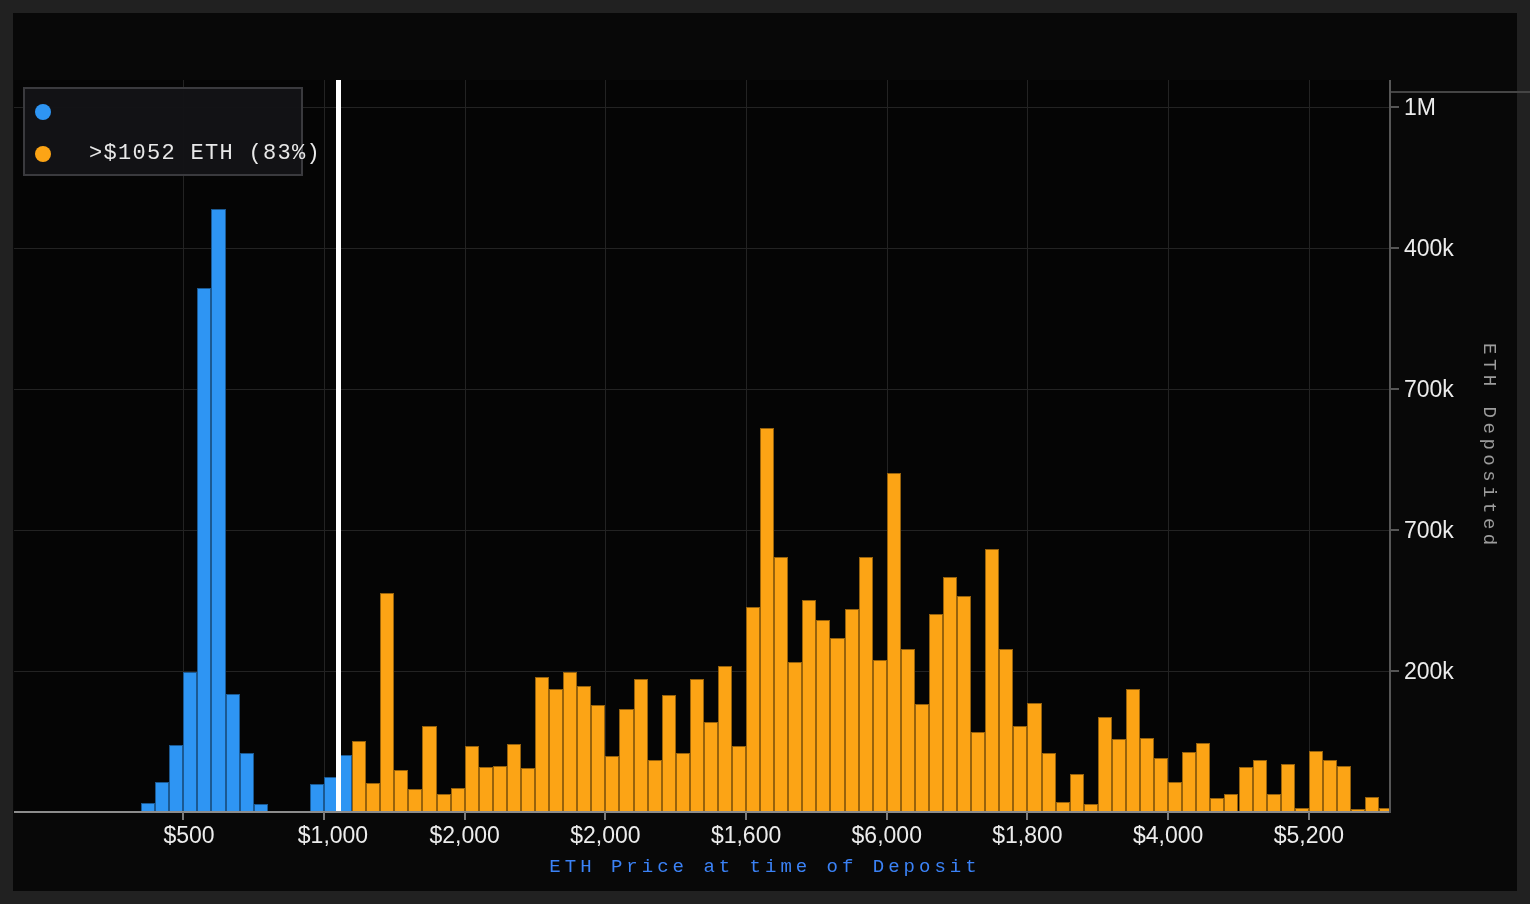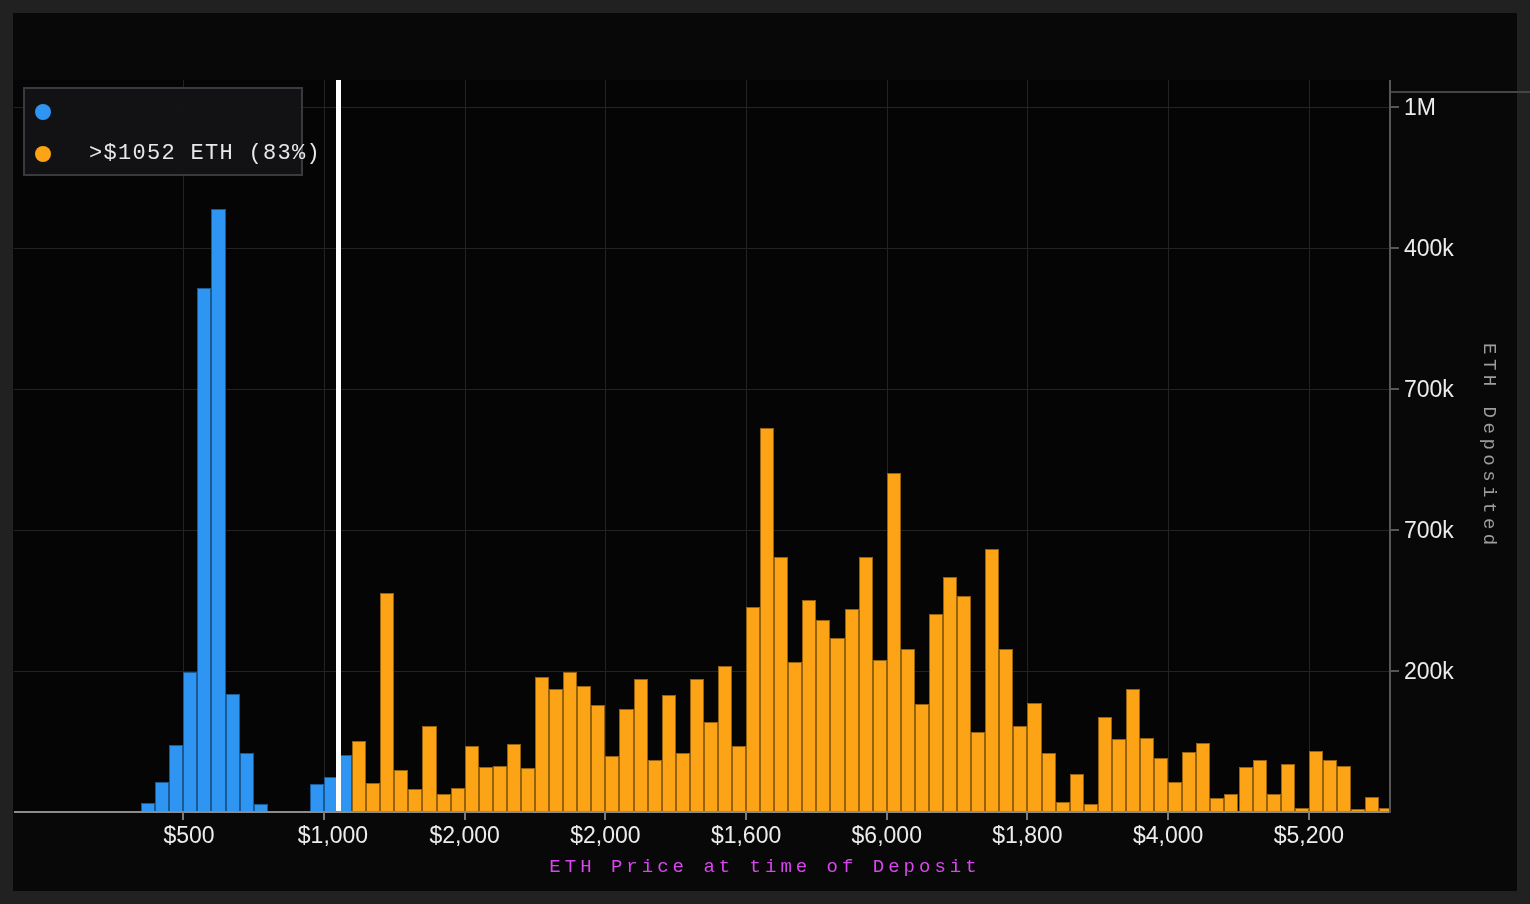--- a/index.html
+++ b/index.html
@@ -15,21 +15,21 @@
   .bar{position:absolute;box-sizing:border-box;border:1px solid rgba(0,0,0,0.40);}
   #threshold{position:absolute;width:5px;background:#ffffff;top:0;height:732px;}
   #x-axis-line{position:absolute;left:14px;top:811px;width:1376px;height:2px;background:#8c8c8c;}
   #y-axis-line{position:absolute;left:1389px;top:80px;width:2px;height:733px;background:#565656;}
   .x-tick{position:absolute;top:812px;width:2px;height:8px;background:#7a7a7a;}
   .y-tick{position:absolute;left:1390px;width:9px;height:2px;background:#565656;}
   .x-tick-label{position:absolute;top:822px;width:140px;margin-left:-70px;text-align:center;
          font-size:23px;color:#ececec;}
   .y-tick-label{position:absolute;left:1404px;height:26px;line-height:26px;font-size:23px;color:#ececec;}
   #x-axis-title{position:absolute;left:0;top:856px;width:1530px;text-align:center;
-         font-family:"Liberation Mono",monospace;font-size:19px;letter-spacing:4px;color:#d946ef;}
+         font-family:"Liberation Mono",monospace;font-size:19px;letter-spacing:4px;color:#3b82f6;}
   #y-axis-title{position:absolute;left:1458px;top:80px;height:732px;width:42px;
          writing-mode:vertical-rl;text-align:center;font-family:"Liberation Mono",monospace;
          font-size:19px;letter-spacing:4.5px;color:#9c9c9c;}
   #legend{position:absolute;left:23px;top:87px;width:280px;height:89px;box-sizing:border-box;
          background:rgba(19,19,22,0.96);border:2px solid #3a3a3e;}
   .legend-row{position:absolute;left:0;width:100%;height:43px;display:flex;align-items:center;cursor:pointer;}
   .legend-dot{width:16px;height:16px;border-radius:50%;margin-left:10px;flex:0 0 16px;}
   .legend-label{margin-left:10px;font-family:"Liberation Mono",monospace;font-size:22px;
          letter-spacing:1.3px;color:#e8e8e8;white-space:nowrap;}
 </style>

